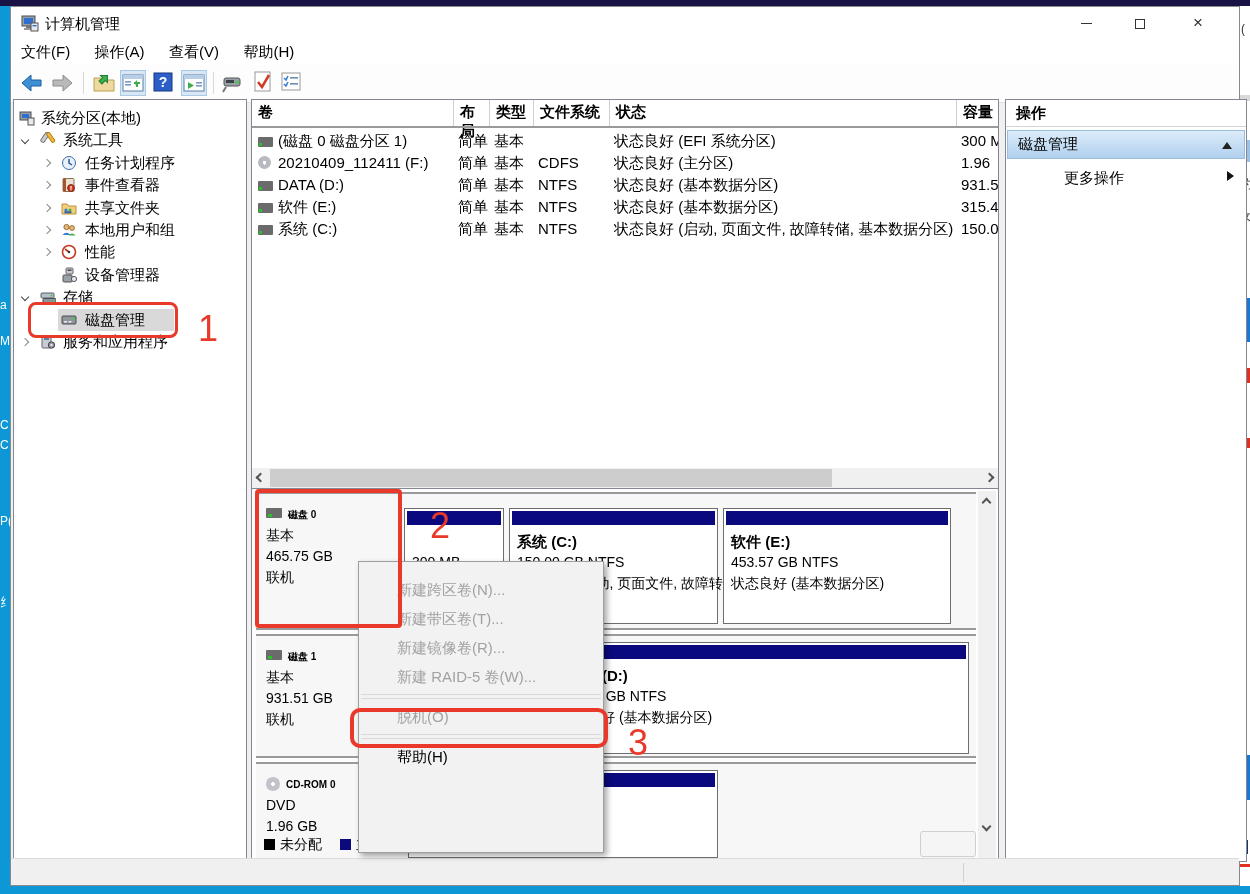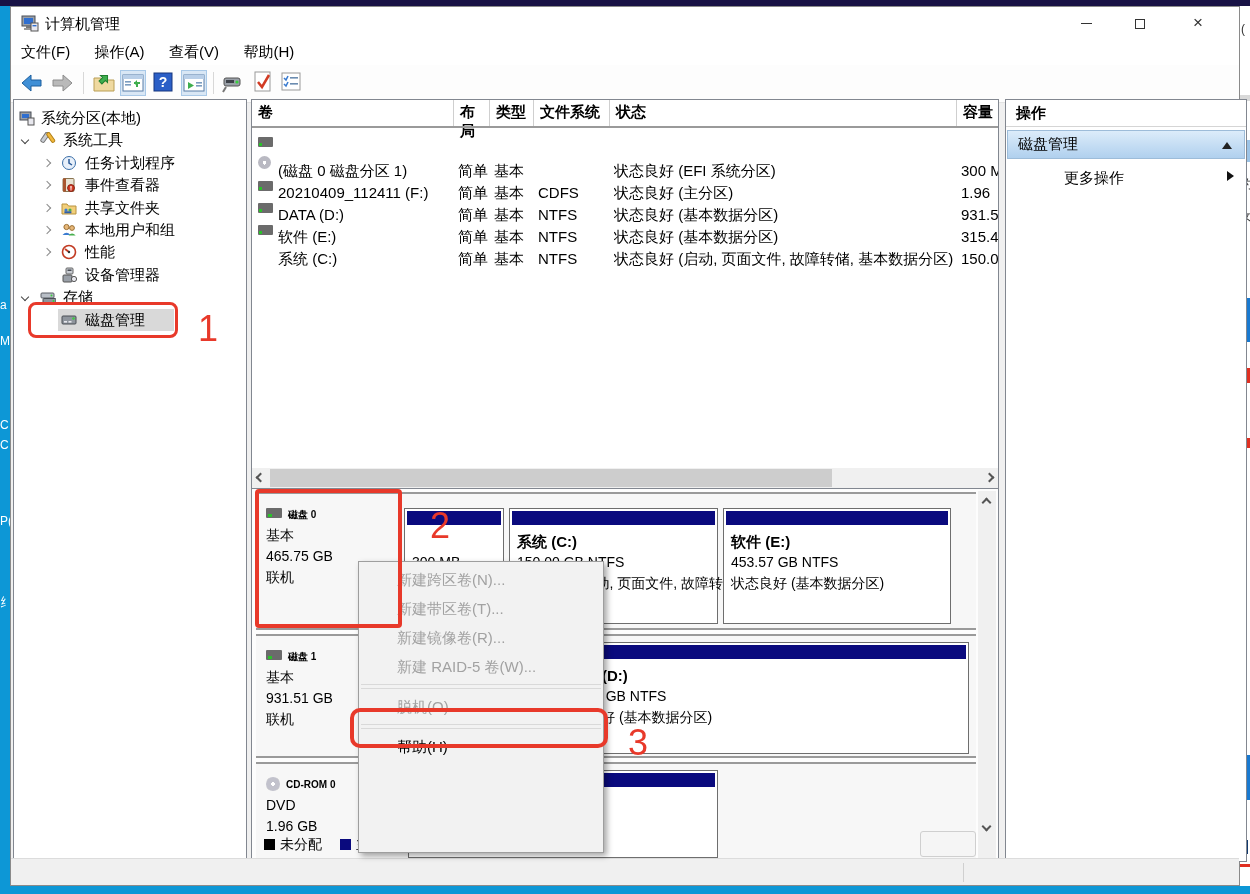--- a/index.html
+++ b/index.html
@@ -40,21 +40,21 @@
   .texp.exp { transform:rotate(45deg); border-color:#444; }
   .ticon { position:absolute; top:3px; width:16px; height:16px; }
   .tlabel { position:absolute; top:2px; font-size:15px; }
   .tsel { background:#d9d9d9; }
 
   
   #vol-panel { left:240px; top:92px; width:748px; height:392px; background:#fff; border:1px solid #828790; overflow:hidden; }
   .vh { position:absolute; top:0; height:26px; font-size:15px; font-weight:bold; color:#000; padding:3px 0 0 6px; border-right:1px solid #cfcfcf; background:#fff; }
   #vol-head-line { position:absolute; top:26px; left:0; width:100%; height:2px; background:#9a9a9a; }
   .vrow { position:absolute; height:22px; font-size:15px; white-space:nowrap; }
-  .vcell { position:absolute; top:1px; overflow:hidden; white-space:nowrap;margin-top:30px; }
+  .vcell { position:absolute; top:1px; overflow:hidden; white-space:nowrap; }
   .vicon { position:absolute; left:6px; top:6px; width:15px; height:10px; background:#6b6b6b; border-radius:1px; }
   .vicon:after { content:""; position:absolute; left:1px; bottom:1px; width:3px; height:3px; background:#29c229; }
   .vicon.cd { background:radial-gradient(circle at 50% 50%, #fff 0 2px, #b9b9c2 2px 7px, #888 7px); border-radius:50%; width:13px; height:13px; top:3px; }
   .vicon.cd:after { display:none; }
 
   
   #vol-hscroll { position:absolute; left:0; bottom:2px; width:746px; height:20px; background:#f0f0f0; }
   #vol-hthumb { position:absolute; left:18px; top:1px; width:562px; height:18px; background:#cdcdcd; }
   .sarr { position:absolute; width:7px; height:7px; border-right:2px solid #555; border-bottom:2px solid #555; }
 
@@ -85,21 +85,21 @@
   #actions-group { position:absolute; left:1px; top:30px; width:238px; height:29px; background:linear-gradient(#dcecfa,#b0d0ee); border:1px solid #9dbcd9; font-size:15px; padding:4px 0 0 10px; }
   #more-actions { position:absolute; left:0; top:66px; width:100%; height:26px; font-size:15px; padding:3px 0 0 58px; }
   .tri-up { position:absolute; right:12px; top:11px; width:0; height:0; border-left:5px solid transparent; border-right:5px solid transparent; border-bottom:7px solid #222; }
   .tri-right { position:absolute; right:12px; top:5px; width:0; height:0; border-top:5px solid transparent; border-bottom:5px solid transparent; border-left:7px solid #111; }
 
   
   #statusbar { left:0; top:851px; width:1228px; height:27px; background:#f0f0f0; border-top:1px solid #dcdcdc; }
   #status-div { position:absolute; left:952px; top:4px; width:1px; height:19px; background:#d0d0d0; }
 
   
-  #ctx-menu { left:358px; top:561px; width:246px; height:292px; background:#f2f2f2; border:1px solid #9e9e9e; box-shadow:3px 3px 6px rgba(0,0,0,.35); z-index:30; padding-top:3px; }
+  #ctx-menu { left:358px; top:561px; width:246px; height:292px; background:#f2f2f2; border:1px solid #9e9e9e; box-shadow:3px 3px 6px rgba(0,0,0,.35); z-index:30; padding-top:13px; }
   .mi { height:29px; line-height:29px; padding-left:38px; font-size:15px; color:#000; white-space:nowrap; }
   .mi.dis { color:#a2a2a2; }
   .msep { height:1px; background:#d9d9d9; margin:3px 2px; }
 
   
   .redbox { position:absolute; border:3px solid #e8392a; border-radius:8px; z-index:40; }
   .rednum { position:absolute; color:#e8392a; font-size:36px; z-index:40; }
 
   svg { display:block; }
 </style>
@@ -319,20 +319,30 @@
       <span class="tsel" style="position:absolute; left:44px; top:0; width:116px; height:22px;"></span>
       <svg class="ticon" style="left:47px" viewBox="0 0 16 16">
           <rect x="1" y="4" width="14" height="8" rx="1" fill="#8f959d" stroke="#4a4f55"></rect>
           <circle cx="12.5" cy="6.5" r="1.2" fill="#37d03c"></circle>
           <rect x="3" y="9" width="3" height="1.6" fill="#e8e8ee"></rect>
           <rect x="7.5" y="9" width="3" height="1.6" fill="#e8e8ee"></rect>
         </svg>
       <span class="tlabel" style="left:71px">磁盘管理</span>
     </div>
 
+    <div class="tree-row">
+      <span class="texp col" style="left:8px"></span>
+      <svg class="ticon" style="left:26px" viewBox="0 0 16 16">
+          <rect x="2" y="2" width="9" height="12" rx="1" fill="#c9cdd3" stroke="#666"></rect>
+          <rect x="4" y="4" width="5" height="2" fill="#5a7fa8"></rect>
+          <circle cx="11.5" cy="11" r="3.2" fill="#8f959d" stroke="#444"></circle>
+          <circle cx="11.5" cy="11" r="1.2" fill="#e8e8ee"></circle>
+        </svg>
+      <span class="tlabel" style="left:49px">服务和应用程序</span>
+    </div>
   </div>
 
   <div class="abs" id="vol-panel">
     <div class="vh" style="left:0; width:202px;">卷</div>
     <div class="vh" style="left:202px; width:36px;">布局</div>
     <div class="vh" style="left:238px; width:44px;">类型</div>
     <div class="vh" style="left:282px; width:76px;">文件系统</div>
     <div class="vh" style="left:358px; width:347px;">状态</div>
     <div class="vh" style="left:705px; width:43px; border-right:none;">容量</div>
     <div id="vol-head-line"></div>

